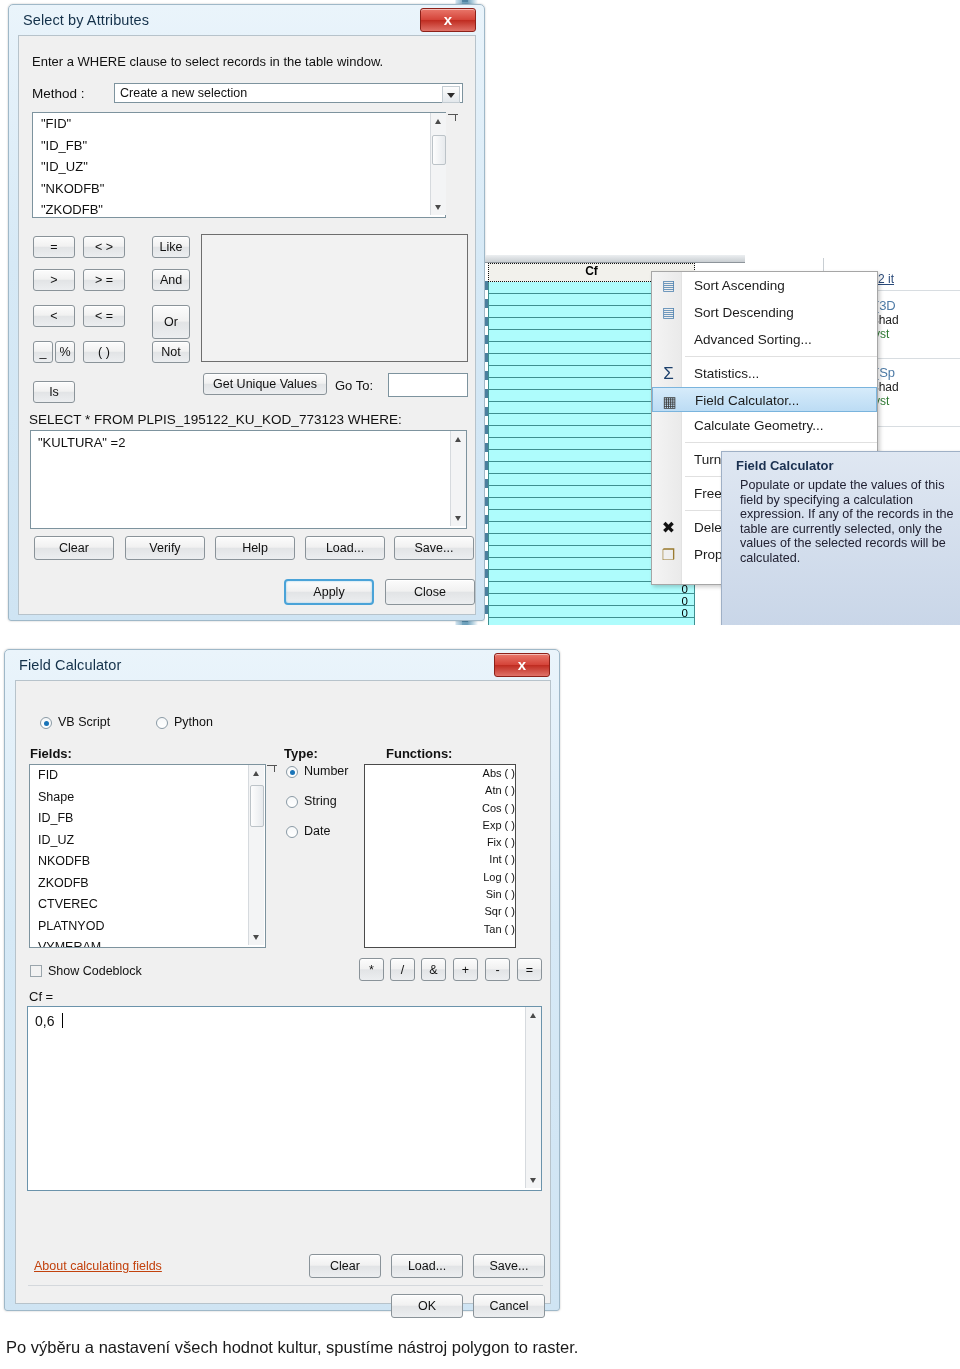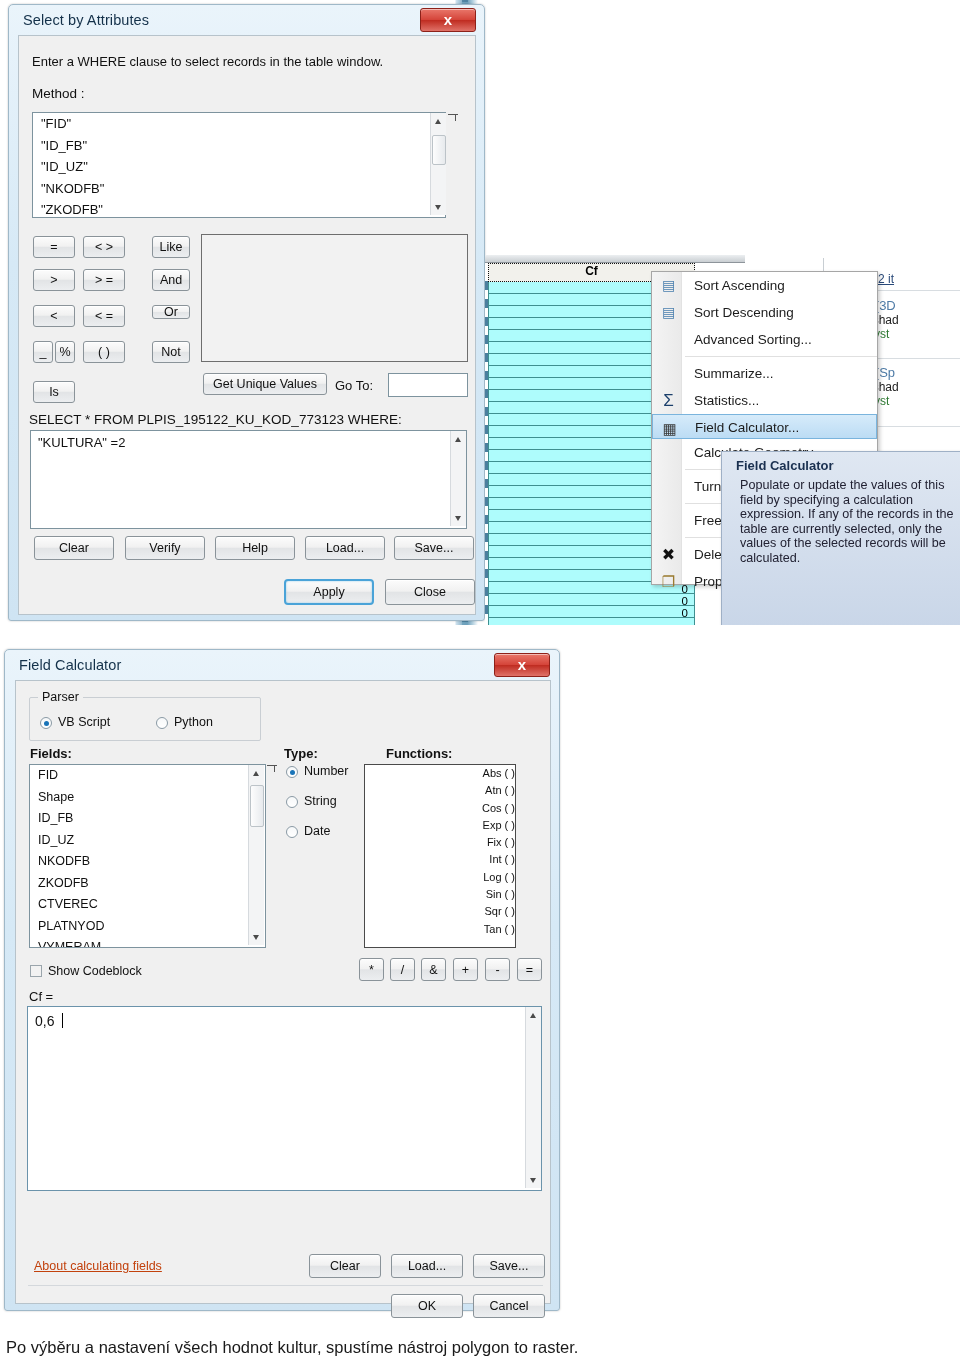--- a/index.html
+++ b/index.html
@@ -206,20 +206,24 @@
     <div class="titlebar">
       <div class="title">Select by Attributes</div>
       <div class="closebtn" style="right:8px;">x</div>
     </div>
 
     <div class="panel" style="left:9px;top:30px;width:456px;height:578px;">
 
       <div class="lbl" style="left:13px;top:18px;font-size:13px;">Enter a WHERE clause to select records in the table window.</div>
 
       <div class="lbl" style="left:13px;top:50px;font-size:13.5px;">Method :</div>
+      <div class="combo" style="left:95px;top:47px;width:349px;">
+        <span>Create a new selection</span>
+        <span class="arrow"></span>
+      </div>
 
       <div class="listbox" style="left:13px;top:76px;width:412px;height:104px;">
         <div class="it">"FID"</div>
         <div class="it">"ID_FB"</div>
         <div class="it">"ID_UZ"</div>
         <div class="it">"NKODFB"</div>
         <div class="it">"ZKODFB"</div>
       </div>
       <div class="vscroll" style="left:411px;top:77px;height:102px;">
         <div class="up"></div>
@@ -234,21 +238,21 @@
       <div class="btn" style="left:14px;top:200px;width:42px;height:22px;">=</div>
       <div class="btn" style="left:64px;top:200px;width:42px;height:22px;">&lt; &gt;</div>
       <div class="btn" style="left:133px;top:200px;width:38px;height:22px;">Like</div>
 
       <div class="btn" style="left:14px;top:233px;width:42px;height:22px;">&gt;</div>
       <div class="btn" style="left:64px;top:233px;width:42px;height:22px;">&gt; =</div>
       <div class="btn" style="left:133px;top:233px;width:38px;height:22px;">And</div>
 
       <div class="btn" style="left:14px;top:269px;width:42px;height:22px;">&lt;</div>
       <div class="btn" style="left:64px;top:269px;width:42px;height:22px;">&lt; =</div>
-      <div class="btn" style="left:133px;top:269px;width:38px;height:14px;">Or</div>
+      <div class="btn" style="left:133px;top:269px;width:38px;height:34px;">Or</div>
 
       <div class="btn" style="left:14px;top:305px;width:20px;height:22px;">_</div>
       <div class="btn" style="left:36px;top:305px;width:20px;height:22px;">%</div>
       <div class="btn" style="left:64px;top:305px;width:42px;height:22px;">( )</div>
       <div class="btn" style="left:133px;top:305px;width:38px;height:22px;">Not</div>
 
       <div class="btn" style="left:14px;top:345px;width:42px;height:22px;">Is</div>
 
       <div class="abs" style="left:182px;top:198px;width:265px;height:126px;background:#f2f2f2;border:1px solid #6e6e6e;"></div>
 
@@ -370,23 +374,20 @@
     </div>
     <div class="mi">
       <span class="gi" style="color:#4a7fae;">▤</span>
       <span>Sort Descending</span>
     </div>
     <div class="mi">
       <span>Advanced Sorting...</span>
     </div>
     <div class="sep"></div>
     <div class="mi">
-      <span>Summarize...</span>
-    </div>
-    <div class="mi">
       <span class="gi" style="font-size:17px;color:#1b3f6b;">Σ</span>
       <span>Statistics...</span>
     </div>
     <div class="mi hl">
       <span class="gi" style="font-size:15px;color:#3a3a3a;">▦</span>
       <span>Field Calculator...</span>
     </div>
     <div class="mi">
       <span>Calculate Geometry...</span>
     </div>
@@ -417,23 +418,20 @@
 
 <div id="shot3">
   <div class="win" style="left:4px;top:4px;width:554px;height:660px;">
     <div class="titlebar">
       <div class="title">Field Calculator</div>
       <div class="closebtn" style="right:9px;">x</div>
     </div>
 
     <div class="panel" style="left:10px;top:30px;width:534px;height:622px;">
 
-      <div class="group" style="left:13px;top:16px;width:230px;height:42px;">
-        <div class="gtitle">Parser</div>
-      </div>
       <div class="radio on" style="left:24px;top:34px;">
         <span class="dot"></span>
         <span class="rl">VB Script</span>
       </div>
       <div class="radio" style="left:140px;top:34px;">
         <span class="dot"></span>
         <span class="rl">Python</span>
       </div>
 
       <div class="lbl" style="left:14px;top:65px;font-weight:bold;font-size:13px;">Fields:</div>

